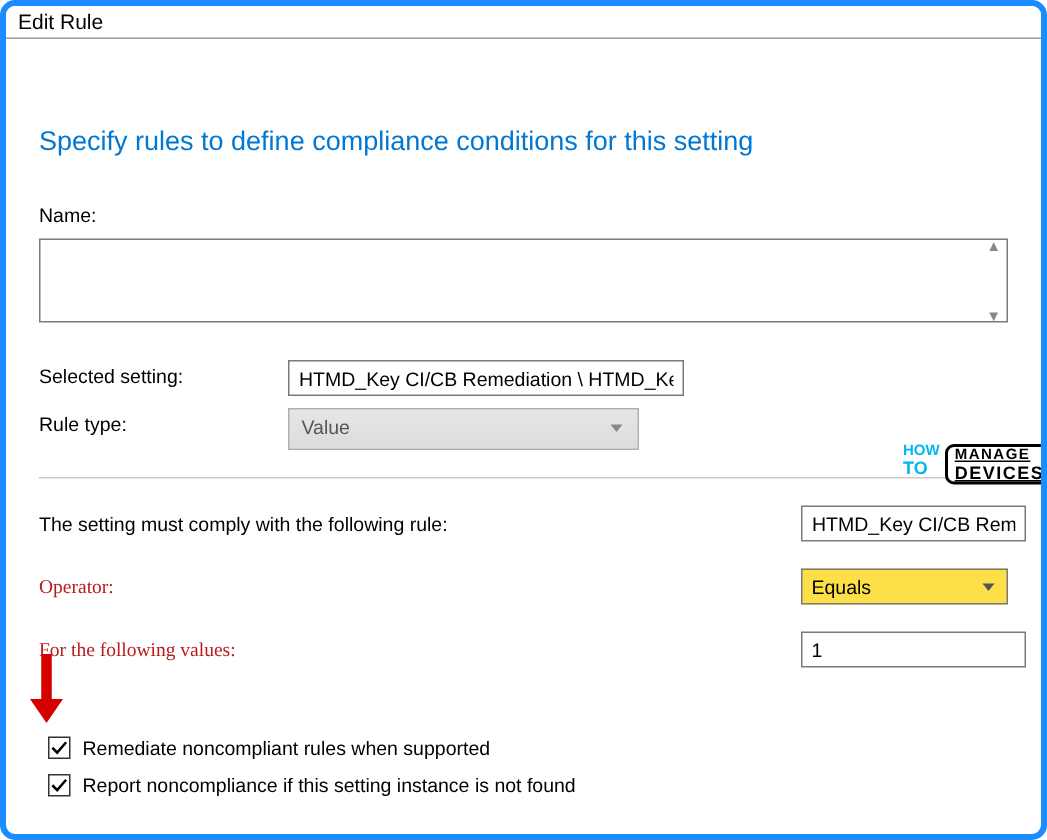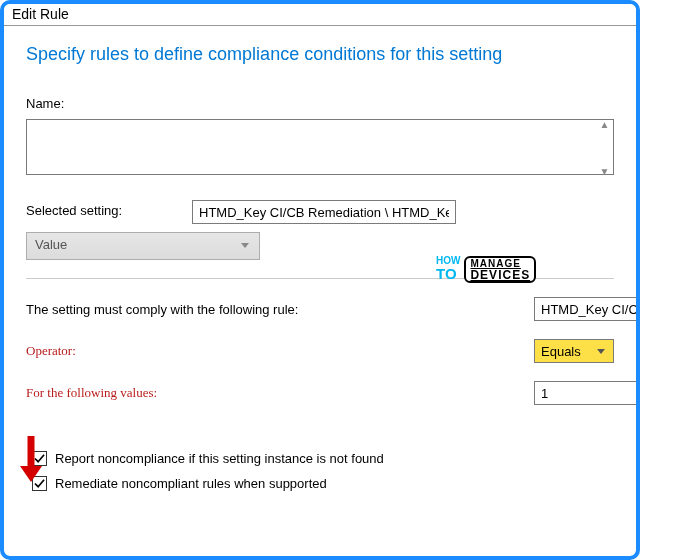--- a/index.html
+++ b/index.html
@@ -8,40 +8,41 @@
       font-size: 13px;
       background: #fff;
       width: 698px;
       height: 560px;
       overflow: hidden;
     }
     .window {
       border: 4px solid #1a8cff;
       border-radius: 10px;
       background: #fff;
-      width: 640px;
+      width: 698px;
       height: 560px;
       position: relative;
       overflow: hidden;
     }
     .titlebar {
       border-bottom: 1px solid #999;
       padding: 2px 8px 3px 8px;
       font-size: 14px;
       color: #000;
       background: #fff;
     }
     .content {
       padding: 18px 22px 8px 22px;
     }
     .heading {
       color: #0078d4;
       font-size: 18px;
       font-weight: 400;
       margin-bottom: 28px;
+      margin-top: 40px;
     }
     .row {
       display: flex;
       align-items: flex-start;
       margin-bottom: 8px;
       gap: 24px;
     }
     .label-col {
       width: 142px;
       flex-shrink: 0;
@@ -119,21 +120,21 @@
       position: absolute;
       left: 410px;
       top: 0;
       display: flex;
       align-items: flex-start;
       gap: 4px;
       pointer-events: none;
       margin-top: 24px;
     }
     .watermark .how { color:#00b8f0; font-size:10px; font-weight:bold; line-height:1; }
-    .watermark .to { color:#00b8f0; font-size:15px; font-weight:bold; line-height:1; }
+    .watermark .to { color:#00b8f0; font-size:12px; font-weight:bold; line-height:1; }
     .watermark .box {
       border: 2px solid #000;
       border-radius: 6px;
       padding: 1px 4px 0 4px;
       background:#fff;
       text-decoration:underline;
     }
     .watermark .box .m { font-size:10px; font-weight:bold; line-height:1; color:#000; letter-spacing:1px;}
     .watermark .box .d { font-size:12px; font-weight:bold; line-height:1; color:#000; letter-spacing:1px;}
     .hr {
@@ -245,20 +246,21 @@
     <div style="height:14px"></div>
 
     <div class="row">
       <div class="label-col">Selected setting:</div>
       <div class="field-col">
         <input type="text" class="readonly-field" readonly="" value="HTMD_Key CI/CB Remediation \ HTMD_Key" style="">
       </div>
     </div>
 
     <div class="row" style="margin-top:6px;">
+      <div class="label-col">Rule type:</div>
       <div class="field-col" style="position:relative;">
         <div class="select-disabled">
           <span>Value</span>
         </div>
         <div class="watermark">
           <div>
             <div class="how">HOW</div>
             <div class="to">TO</div>
           </div>
           <div class="box">
@@ -289,30 +291,30 @@
     </div>
 
     <div style="height:28px"></div>
 
     <div class="checkbox-row">
       <div class="checkbox">
         <svg viewBox="0 0 12 12">
             <path d="M1 6 L4.5 9.5 L11 2" stroke="#000" stroke-width="1.8" fill="none"></path>
           </svg>
       </div>
-      <span>Report noncompliance if this setting instance is not found</span>
+      <span>Remediate noncompliant rules when supported</span>
     </div>
 
     <div class="checkbox-row">
       <div class="checkbox">
         <svg viewBox="0 0 12 12">
             <path d="M1 6 L4.5 9.5 L11 2" stroke="#000" stroke-width="1.8" fill="none"></path>
           </svg>
       </div>
-      <span>Remediate noncompliant rules when supported</span>
+      <span>Report noncompliance if this setting instance is not found</span>
     </div>
 
   </div>
 
   <svg class="red-arrow" viewBox="0 0 30 50">
     <path d="M15 2 L15 36" stroke="#d40000" stroke-width="7" fill="none"></path>
     <path d="M4 32 L15 48 L26 32 Z" fill="#d40000"></path>
   </svg>
 
 </div>

